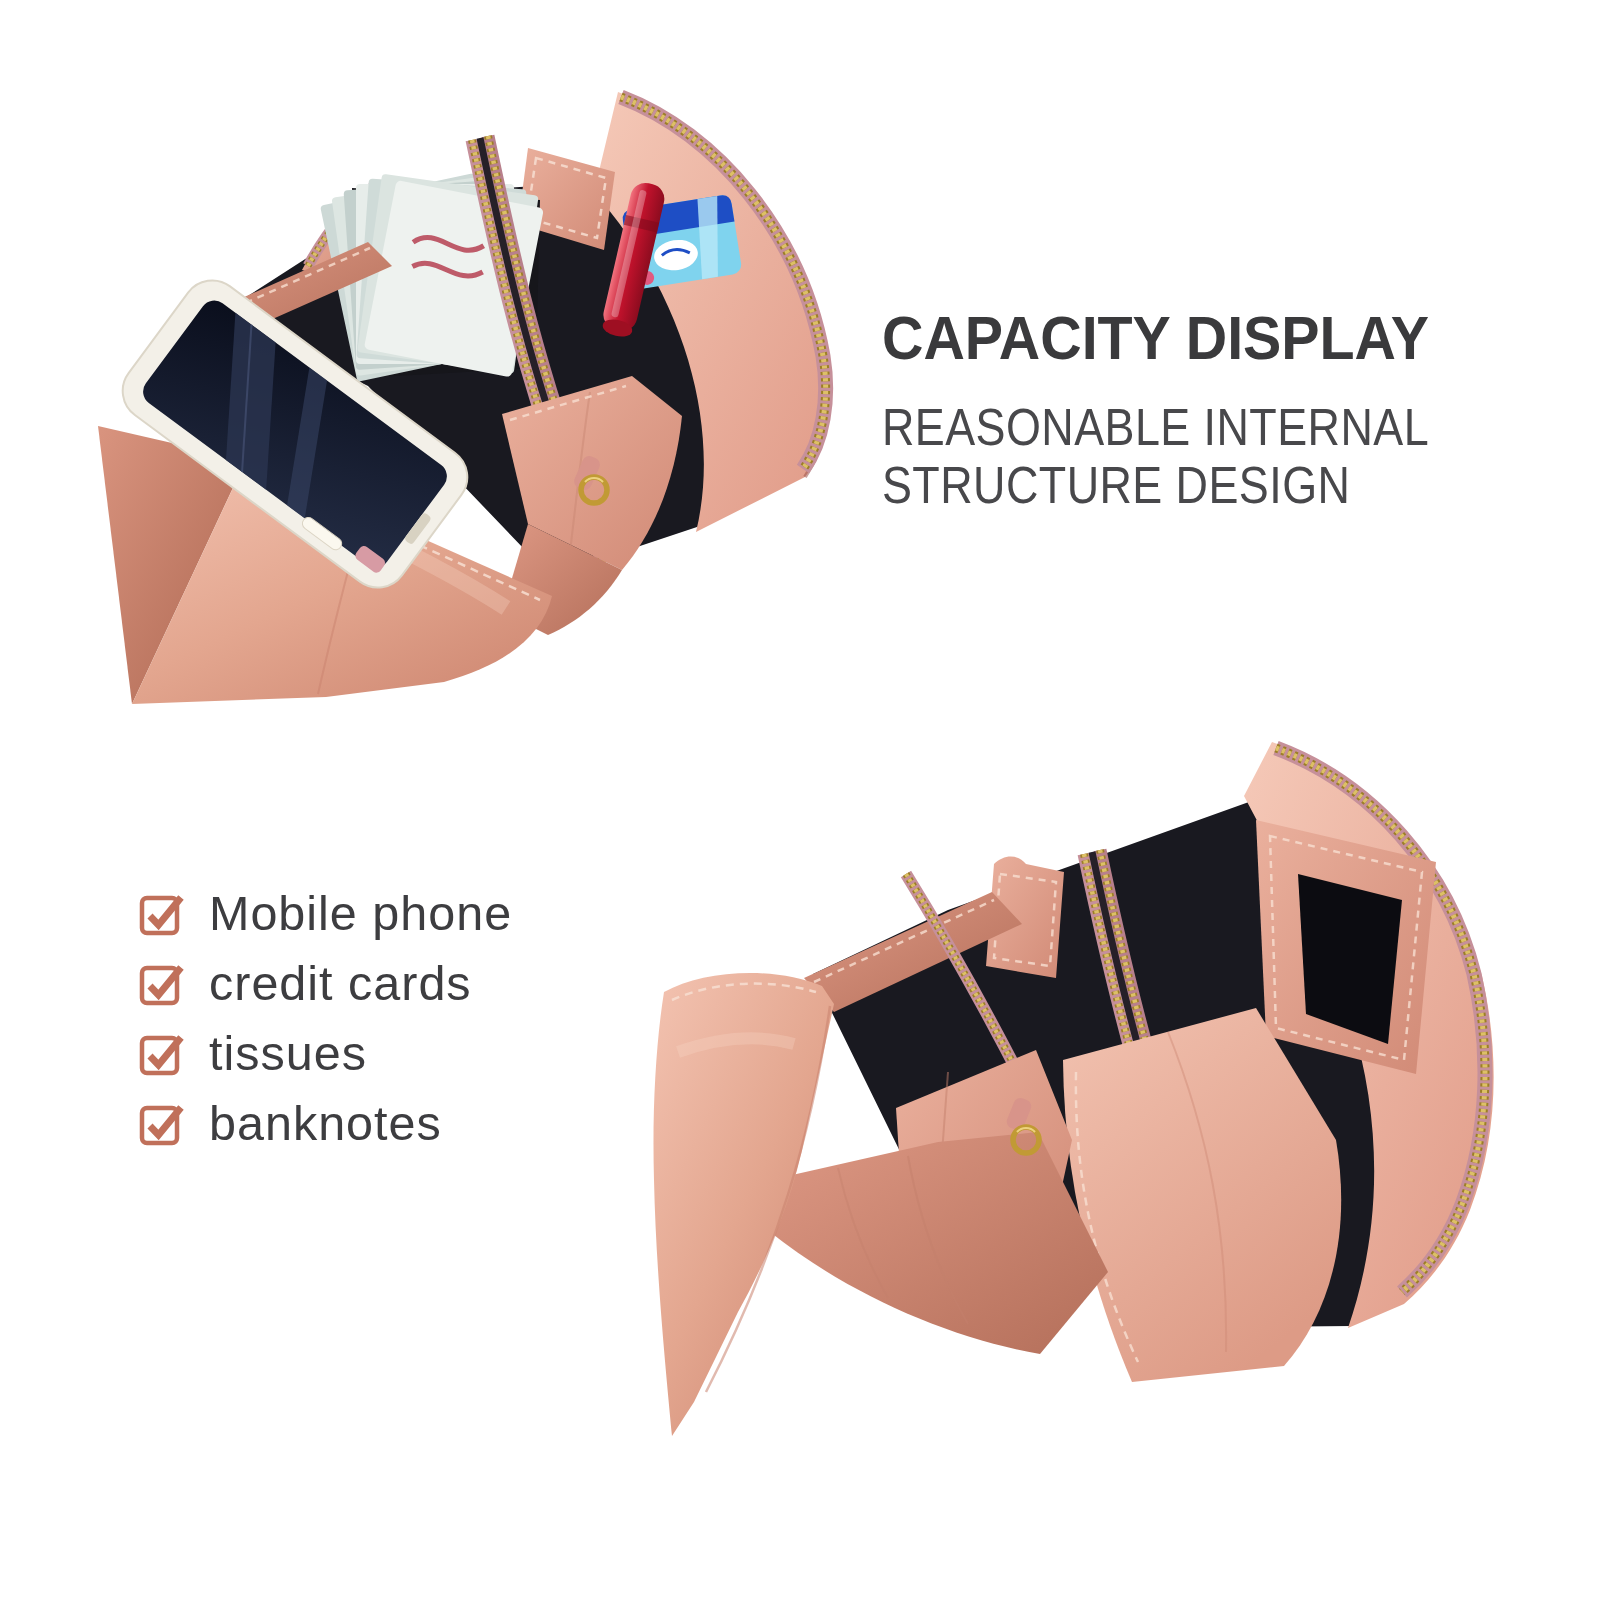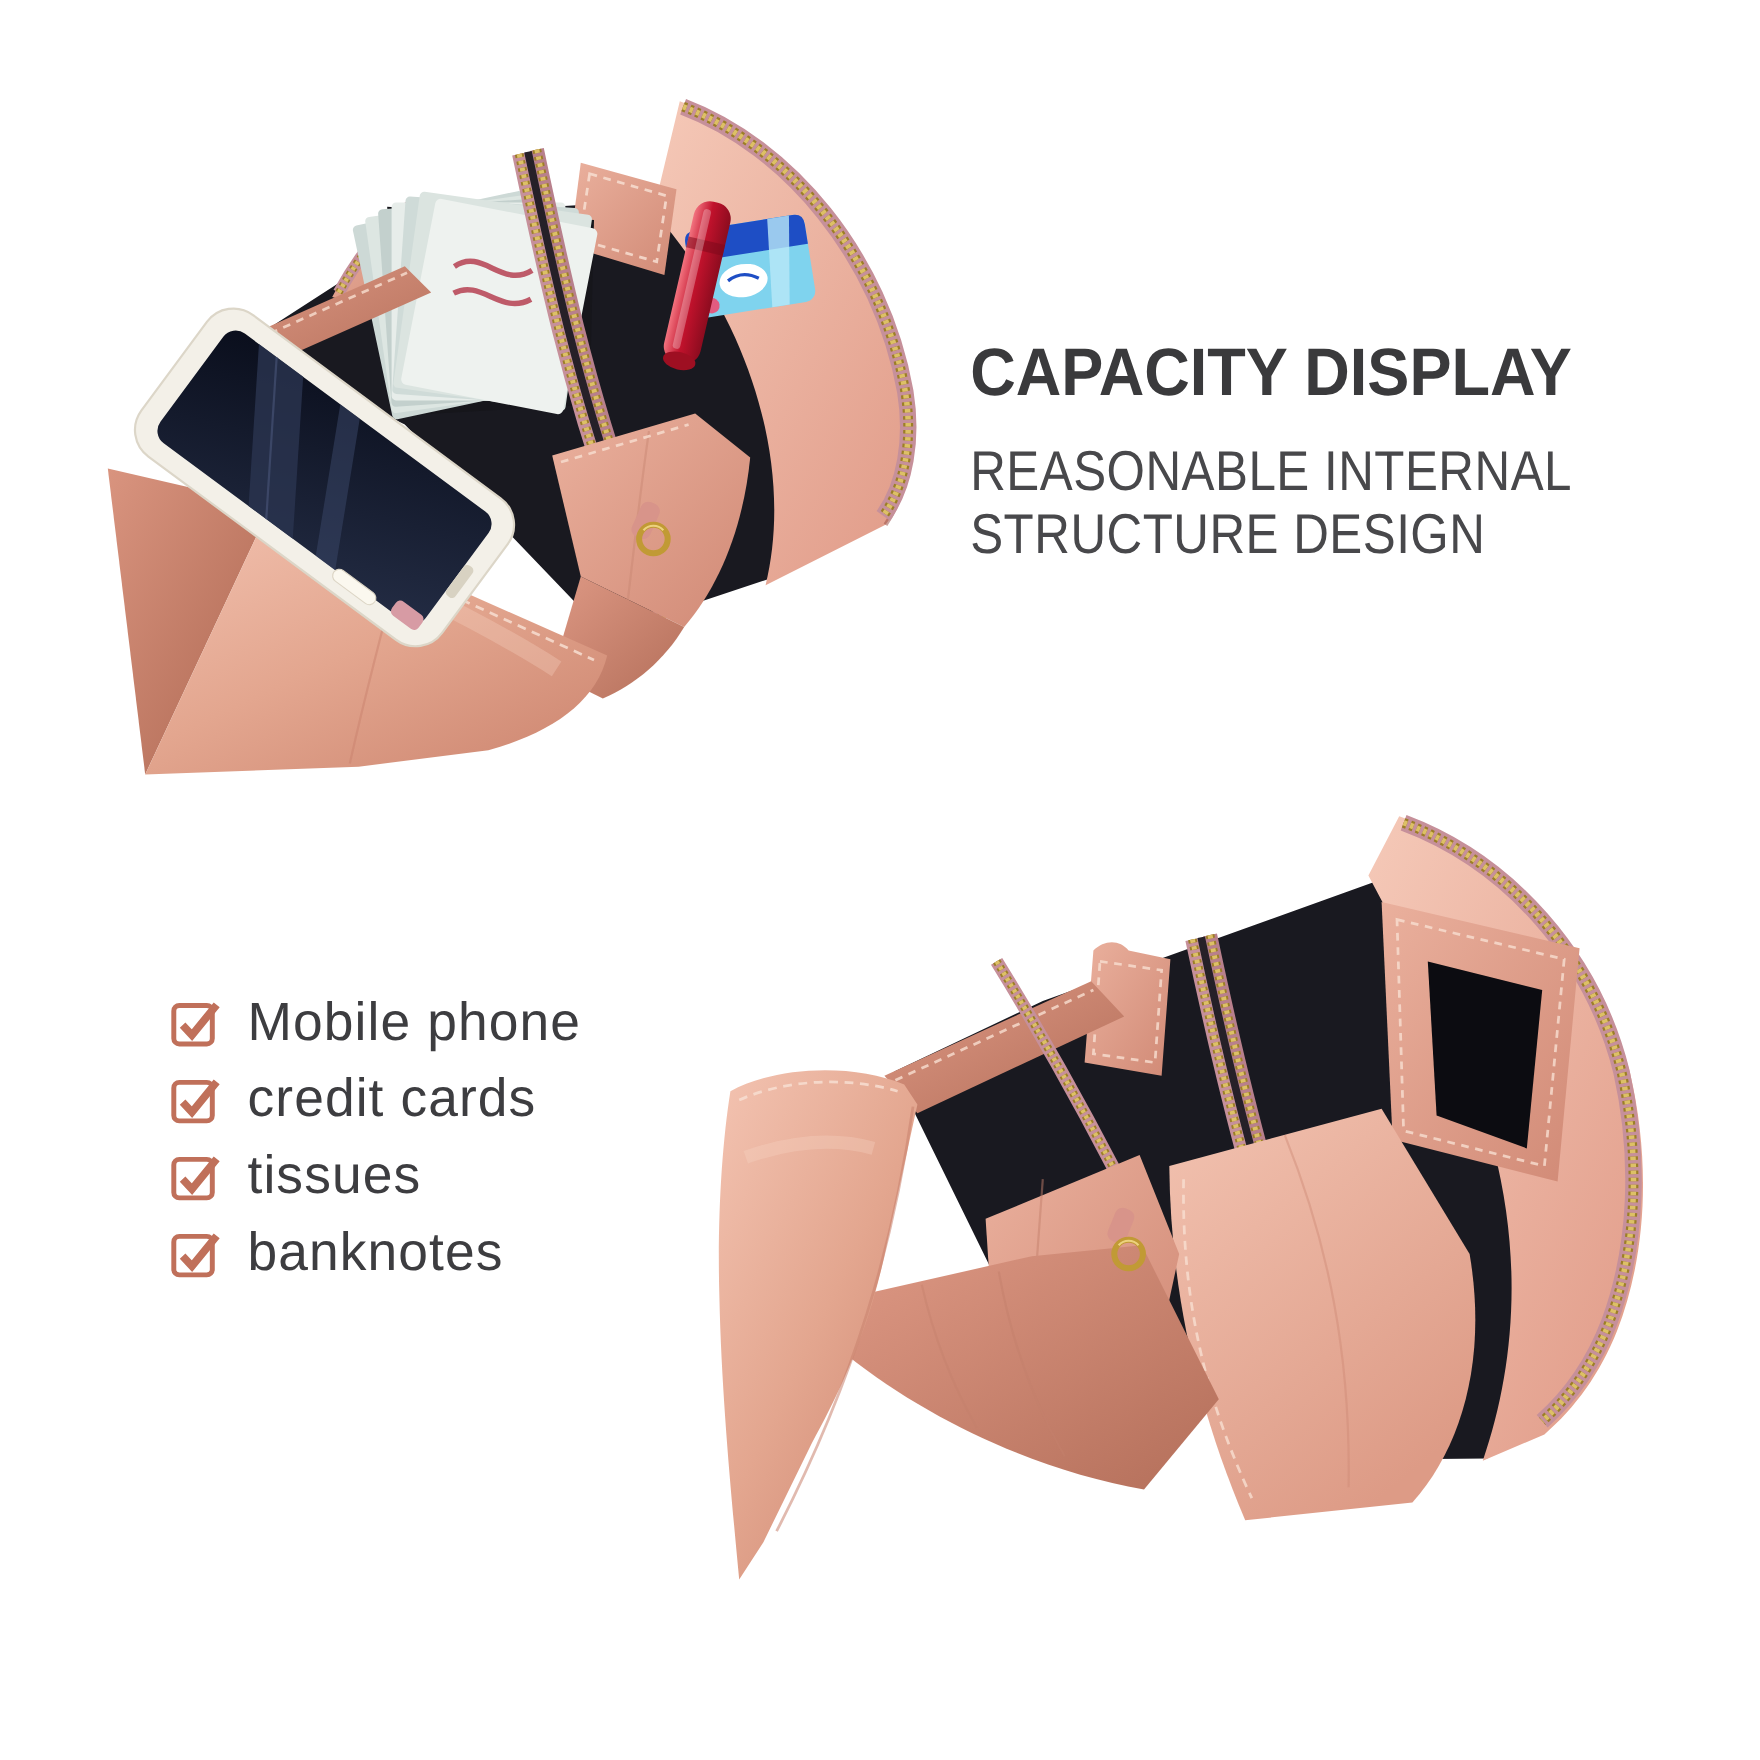--- a/index.html
+++ b/index.html
@@ -8,21 +8,21 @@
   figure.photo{position:absolute;margin:0;padding:0;}
   .photo-top{left:70px;top:52px;width:780px;height:665px;}
   .photo-bottom{left:608px;top:712px;width:890px;height:740px;}
 
   .heading{position:absolute;left:862px;top:308px;margin-left:20px;}
   .title{margin:0;font-size:61px;font-weight:700;color:#3a3a3c;letter-spacing:0px;
          white-space:nowrap;transform:scaleX(.94);transform-origin:left top;line-height:1;}
   .subtitle{margin-top:30px;font-size:51px;font-weight:400;color:#48484b;line-height:1.13;
             white-space:nowrap;transform:scaleX(.88);transform-origin:left top;letter-spacing:.5px;}
 
-  .checklist{position:absolute;left:137px;top:878px;margin:16px;padding:0;list-style:none;}
+  .checklist{position:absolute;left:137px;top:878px;margin:0;padding:0;list-style:none;}
   .check-row{display:flex;align-items:center;height:70px;}
   .cb{width:47px;height:47px;flex:0 0 47px;margin-right:25px;}
   .lbl{font-size:49px;font-weight:300;color:#3d3d40;letter-spacing:1px;white-space:nowrap;
        transform:scaleX(.99);transform-origin:left center;}
 </style>
 </head>
 <body>
 
 <div class="canvas">
 

